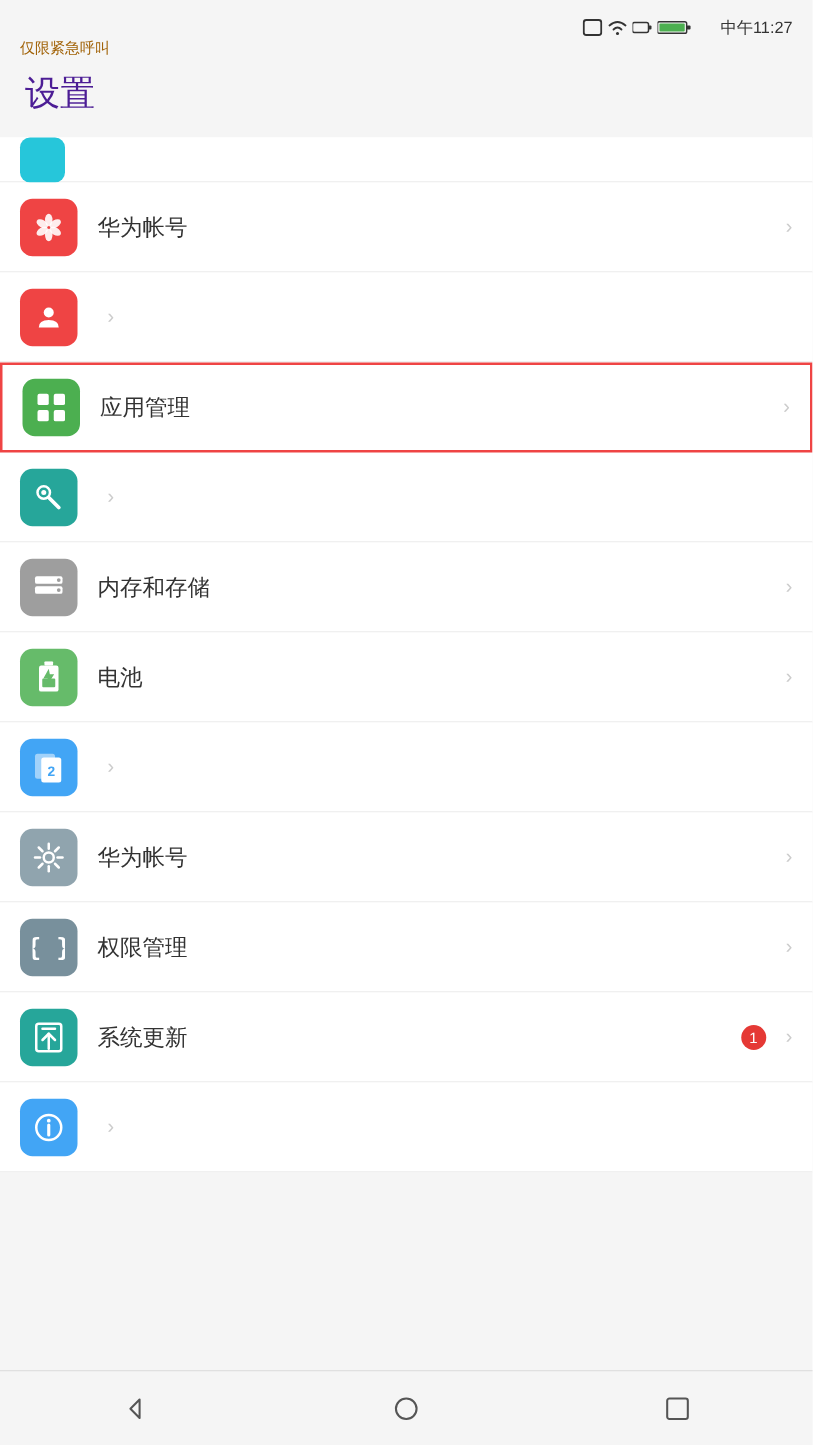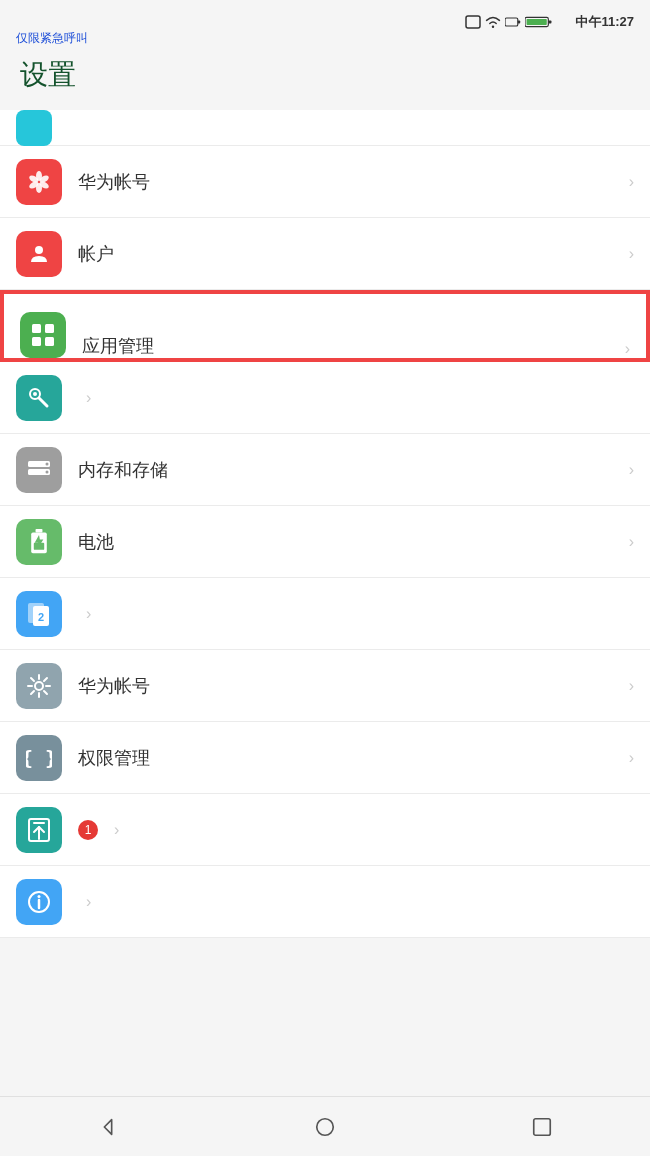--- a/index.html
+++ b/index.html
@@ -16,67 +16,65 @@
       width: 100%;
       height: 44px;
       background: #f5f5f5;
       display: flex;
       align-items: center;
       justify-content: space-between;
       padding: 0 16px;
     }
     .status-bar-left {
       font-size: 12px;
-      color: #1d4ed8;
+      color: #a16207;
       margin-top: 32px;
     }
     .status-bar-right {
       display: flex;
       align-items: center;
       gap: 22px;
       font-size: 13px;
       color: #333;
-      font-weight: bold;
     }
     .status-icons {
       display: flex;
       align-items: center;
       gap: 4px;
     }
 
     
     .page-title {
       background: #f5f5f5;
       padding: 12px 20px 16px 20px;
       font-size: 28px;
       font-weight: 500;
-      color: #14532d;
+      color: #4c1d95;
     }
 
     
     .settings-list {
       background: #fff;
     }
 
     .settings-item {
       display: flex;
       align-items: center;
       background: #fff;
       padding: 0 16px;
       height: 72px;
       border-bottom: 1px solid #ebebeb;
       cursor: pointer;
       position: relative;
     }
 
     .settings-item.highlighted {
-      border: 4px solid #ef4444;
+      border: 2px solid #ef4444;
       background: #fff;
       z-index: 1;
-      align-items: flex-end;
     }
 
     .item-icon {
       width: 46px;
       height: 46px;
       border-radius: 10px;
       display: flex;
       align-items: center;
       justify-content: center;
       margin-right: 16px;
@@ -216,21 +214,20 @@
     <span class="item-arrow">›</span>
   </div>
 
   <div class="settings-item">
     <div class="item-icon icon-account">
       <svg width="24" height="24" viewBox="0 0 24 24" fill="white">
         <circle cx="12" cy="8" r="4"></circle>
         <path d="M4 20 Q4 14 12 14 Q20 14 20 20"></path>
       </svg>
     </div>
-    <span class="item-label">帐户</span>
     <span class="item-arrow">›</span>
   </div>
 
   <div class="settings-item highlighted">
     <div class="item-icon icon-green">
       <svg width="26" height="26" viewBox="0 0 26 26" fill="white">
         <rect x="2" y="2" width="9" height="9" rx="1.5"></rect>
         <rect x="15" y="2" width="9" height="9" rx="1.5"></rect>
         <rect x="2" y="15" width="9" height="9" rx="1.5"></rect>
         <rect x="15" y="15" width="9" height="9" rx="1.5"></rect>
@@ -318,20 +315,21 @@
 
   <div class="settings-item">
     <div class="item-icon icon-update">
       <svg width="26" height="26" viewBox="0 0 26 26" fill="white">
         <rect x="3" y="2" width="20" height="22" rx="2" fill="none" stroke="white" stroke-width="2"></rect>
         <line x1="13" y1="22" x2="13" y2="10" stroke="white" stroke-width="2" stroke-linecap="round"></line>
         <polyline points="8,15 13,10 18,15" fill="none" stroke="white" stroke-width="2" stroke-linecap="round" stroke-linejoin="round"></polyline>
         <line x1="8" y1="6" x2="18" y2="6" stroke="white" stroke-width="2" stroke-linecap="round"></line>
       </svg>
     </div>
+    <span class="item-label">系统更新</span>
     <div class="item-badge">1</div>
     <span class="item-arrow">›</span>
   </div>
 
   <div class="settings-item">
     <div class="item-icon icon-about">
       <svg width="26" height="26" viewBox="0 0 26 26" fill="white">
         <circle cx="13" cy="13" r="10" fill="none" stroke="white" stroke-width="2"></circle>
         <line x1="13" y1="11" x2="13" y2="19" stroke="white" stroke-width="2.5" stroke-linecap="round"></line>
         <circle cx="13" cy="7.5" r="1.5" fill="white"></circle>

